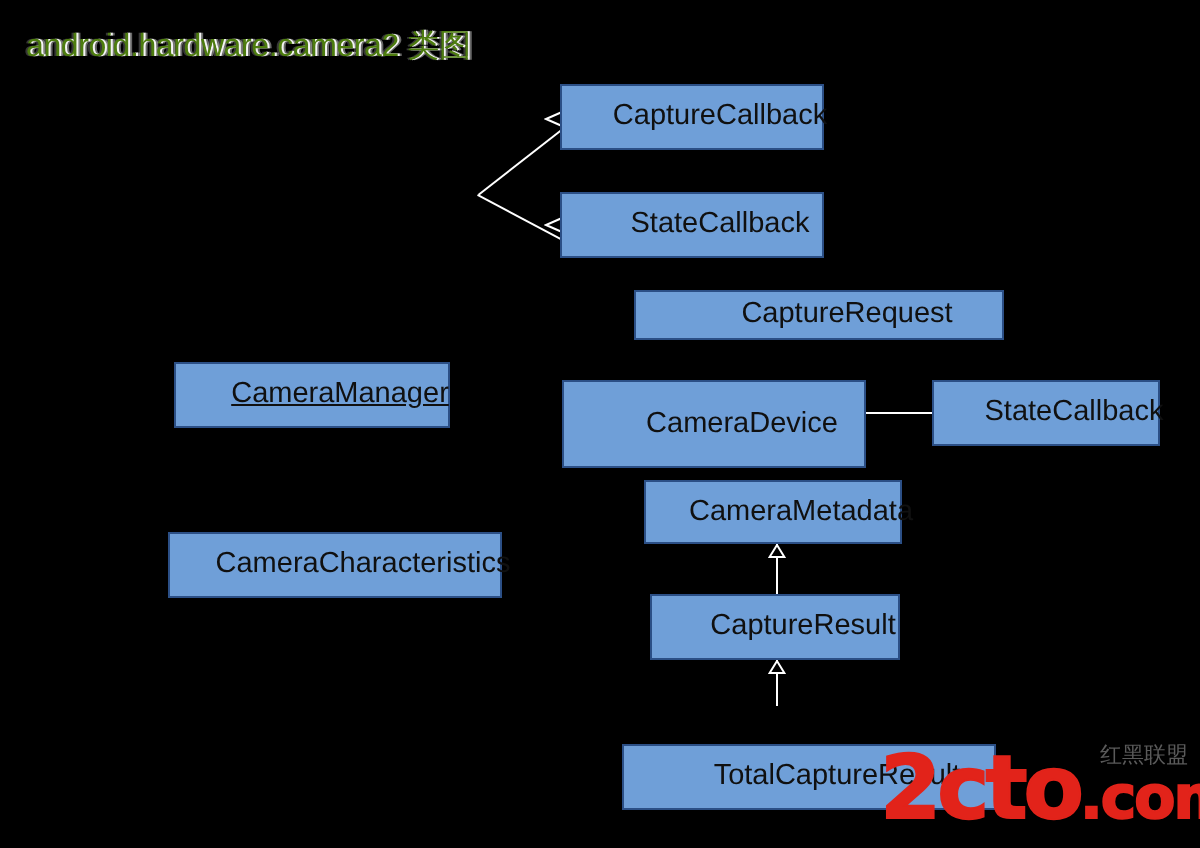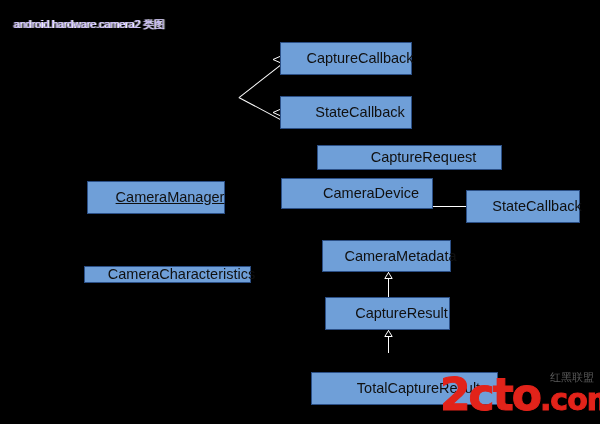--- a/index.html
+++ b/index.html
@@ -14,23 +14,23 @@
     background: #000000;
     overflow: hidden;
     font-family: "Liberation Sans", sans-serif;
   }
 
   
   .diagram-title {
     position: absolute;
     left: 13px;
     top: 16px;
-    font-size: 11px;
+    font-size: 16px;
     line-height: 16px;
-    color: #c4b5fd;
+    color: #4d7c0f;
     white-space: nowrap;
     
     text-shadow: 1px 0 0 rgba(255,255,255,0.95),
                  2px 0 0 rgba(190,190,190,0.55),
                 -1px 0 0 rgba(120,120,120,0.45);
     letter-spacing: -0.2px;
     text-align: center;
   }
 
   
@@ -160,29 +160,29 @@
   </div>
 
   <div class="uml-box" style="left:317px; top:145px; width:185px; height:25px;">
     <span>CaptureRequest</span>
   </div>
 
   <div class="uml-box" style="left:87px; top:181px; width:138px; height:33px;text-decoration:underline;">
     <span>CameraManager</span>
   </div>
 
-  <div class="uml-box" style="left:281px; top:178px; width:152px; height:31px;">
+  <div class="uml-box" style="left:281px; top:190px; width:152px; height:44px;">
     <span>CameraDevice</span>
   </div>
 
   <div class="uml-box" style="left:466px; top:190px; width:114px; height:33px;">
     <span>StateCallback</span>
   </div>
 
-  <div class="uml-box" style="left:84px; top:266px; width:167px; height:17px;">
+  <div class="uml-box" style="left:84px; top:266px; width:167px; height:33px;">
     <span>CameraCharacteristics</span>
   </div>
 
   <div class="uml-box" style="left:325px; top:297px; width:125px; height:33px;">
     <span>CaptureResult</span>
   </div>
 
   <div class="uml-box" style="left:322px; top:240px; width:129px; height:32px;">
     <span>CameraMetadata</span>
   </div>

